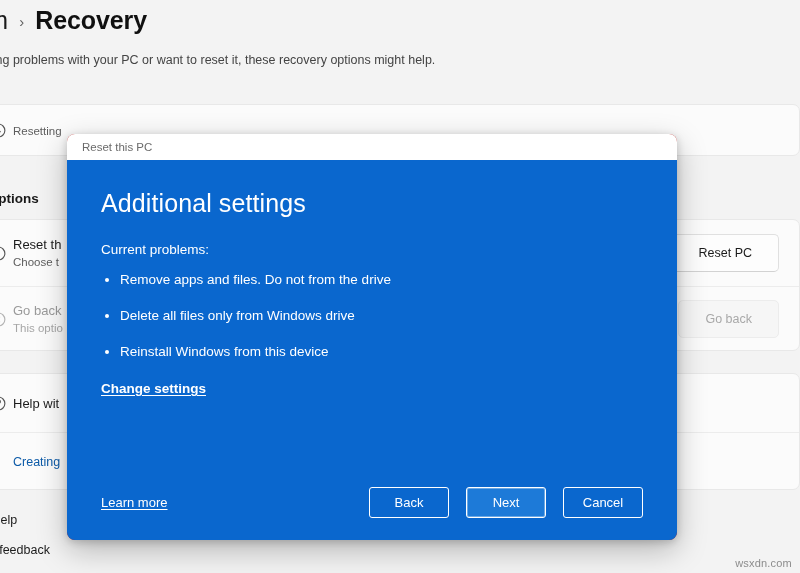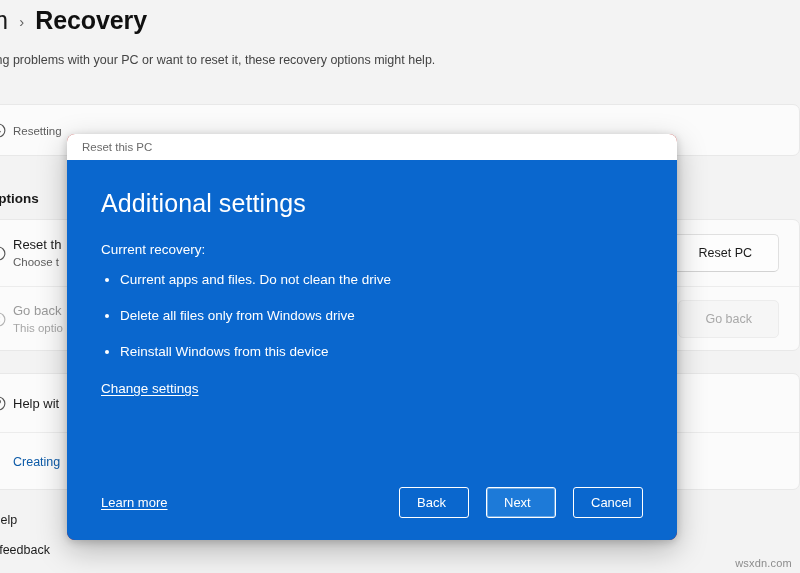--- a/index.html
+++ b/index.html
@@ -246,20 +246,21 @@
     background: #ffffff;
   }
 
   .dialog-link {
     display: inline-block;
     font-size: 13.5px;
     color: #ffffff;
     text-decoration: underline;
     text-underline-offset: 2px;
     cursor: pointer;
+    font-weight: bold;
   }
 
   .dialog-footer {
     position: absolute;
     left: 0;
     right: 0;
     bottom: 22px;
     display: flex;
     align-items: center;
     padding: 0 34px;
@@ -277,23 +278,23 @@
     display: flex;
     gap: 17px;
   }
   .dlg-btn {
     font-family: "Liberation Sans", sans-serif;
     font-size: 13px;
     color: #ffffff;
     background: transparent;
     border: 1px solid #ffffff;
     border-radius: 3px;
-    padding: 7px 17px;
-    width: 70px;
-    text-align: left;
+    padding: 7px 4px;
+    width: 80px;
+    text-align: center;
     cursor: pointer;
     box-sizing: border-box;
   }
   .dlg-btn.primary {
     background: #1d7ad8;
     border-color: #ffffff;
     box-shadow: inset 0 0 0 1px rgba(255,255,255,0.35);
   }
 </style>
 </head>
@@ -391,24 +392,24 @@
   <div class="dialog">
 
     <div class="dialog-titlebar">
       <span class="dialog-titlebar-text">Reset this PC</span>
     </div>
 
     <div class="dialog-body">
 
       <h1 class="dialog-heading">Additional settings</h1>
 
-      <div class="dialog-label">Current recovery:</div>
+      <div class="dialog-label">Current problems:</div>
 
       <ul class="dialog-list">
-        <li>Current apps and files. Do not clean the drive</li>
+        <li>Remove apps and files. Do not from the drive</li>
         <li>Delete all files only from Windows drive</li>
         <li>Reinstall Windows from this device</li>
       </ul>
 
       <span class="dialog-link">Change settings</span>
 
       <div class="dialog-footer">
         <span class="learn-more">Learn more</span>
         <div class="footer-buttons">
           <button class="dlg-btn">Back</button>

